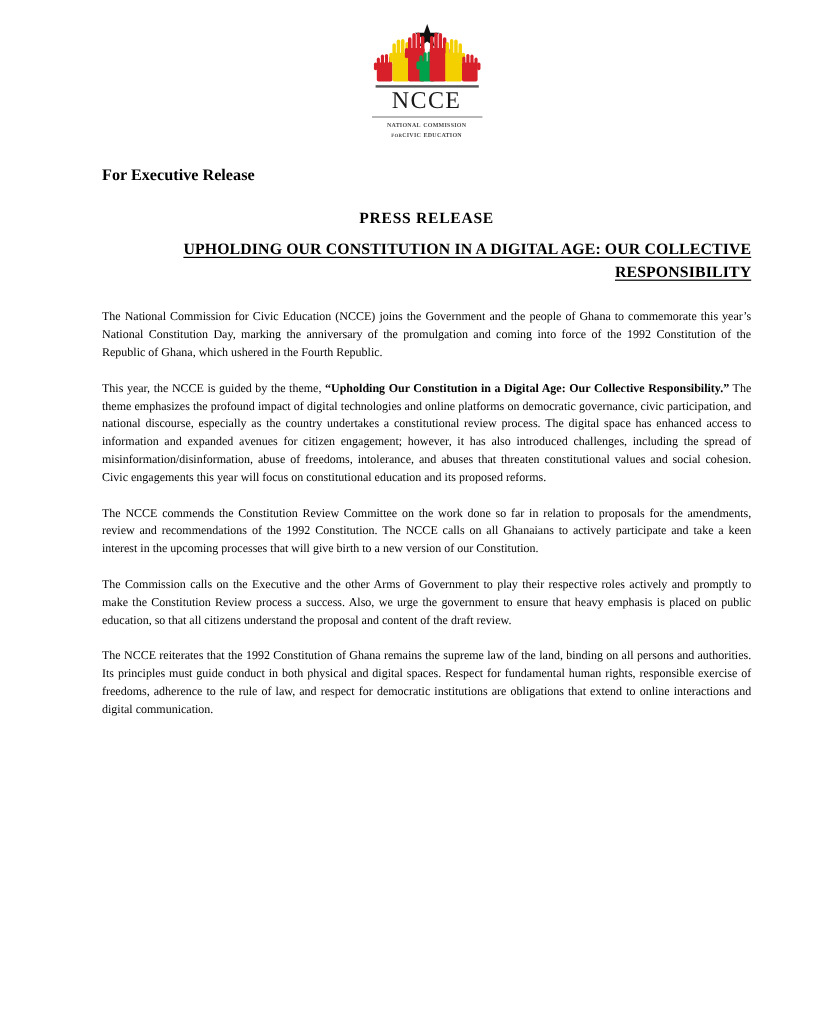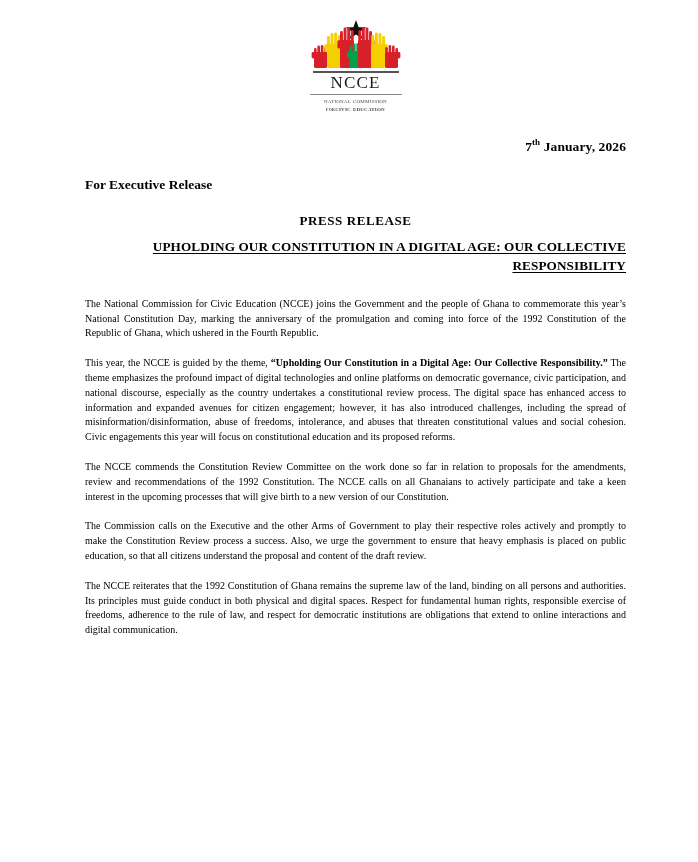--- a/index.html
+++ b/index.html
@@ -44,21 +44,21 @@
   .logo-mark svg { display: block; }
 
   .logo-rule {
     width: 86px;
     height: 1.5px;
     background: #555;
     margin-top: 1px;
   }
   .logo-word {
     font-family: "Liberation Serif", serif;
-    font-size: 17px;
+    font-size: 20px;
     letter-spacing: 1.2px;
     font-weight: 400;
     line-height: 1;
     margin-top: 1px;
     color: #1a1a1a;
   }
   .logo-rule2 {
     width: 92px;
     height: 1px;
     background: #888;
@@ -69,21 +69,21 @@
     text-align: center;
     color: #4a4a4a;
     line-height: 1.12;
   }
   .logo-sub .l1 {
     font-size: 7.4px;
     letter-spacing: 0.2px;
     display: block;
     font-variant: small-caps;
     text-transform: lowercase;
-    font-weight: 400;
+    font-weight: 700;
   }
   .logo-sub .l2 {
     font-size: 7.4px;
     letter-spacing: 0.2px;
     display: block;
     font-variant: small-caps;
     text-transform: lowercase;
     font-weight: 600;
   }
   .logo-sub .tiny {
@@ -225,21 +225,20 @@
       <div class="logo-rule2"></div>
 
       <div class="logo-sub">
         <span class="l1">National Commission</span>
         <span class="l2"><span class="tiny">for</span><span>Civic Education</span></span>
       </div>
 
     </div>
   </div>
 
-  <div class="date-line"><span>7</span><sup>th</sup><span> January, 2026</span></div>
 
   <div class="fir">For Executive Release</div>
 
   <div class="press-release">PRESS RELEASE</div>
 
   <div class="doc-title">UPHOLDING OUR CONSTITUTION IN A DIGITAL AGE: OUR COLLECTIVE RESPONSIBILITY</div>
 
   <div class="body-copy">
 
     <p class="para">The National Commission for Civic Education (NCCE) joins the Government and the people of Ghana to commemorate this year’s National Constitution Day, marking the anniversary of the promulgation and coming into force of the 1992 Constitution of the Republic of Ghana, which ushered in the Fourth Republic.</p>

